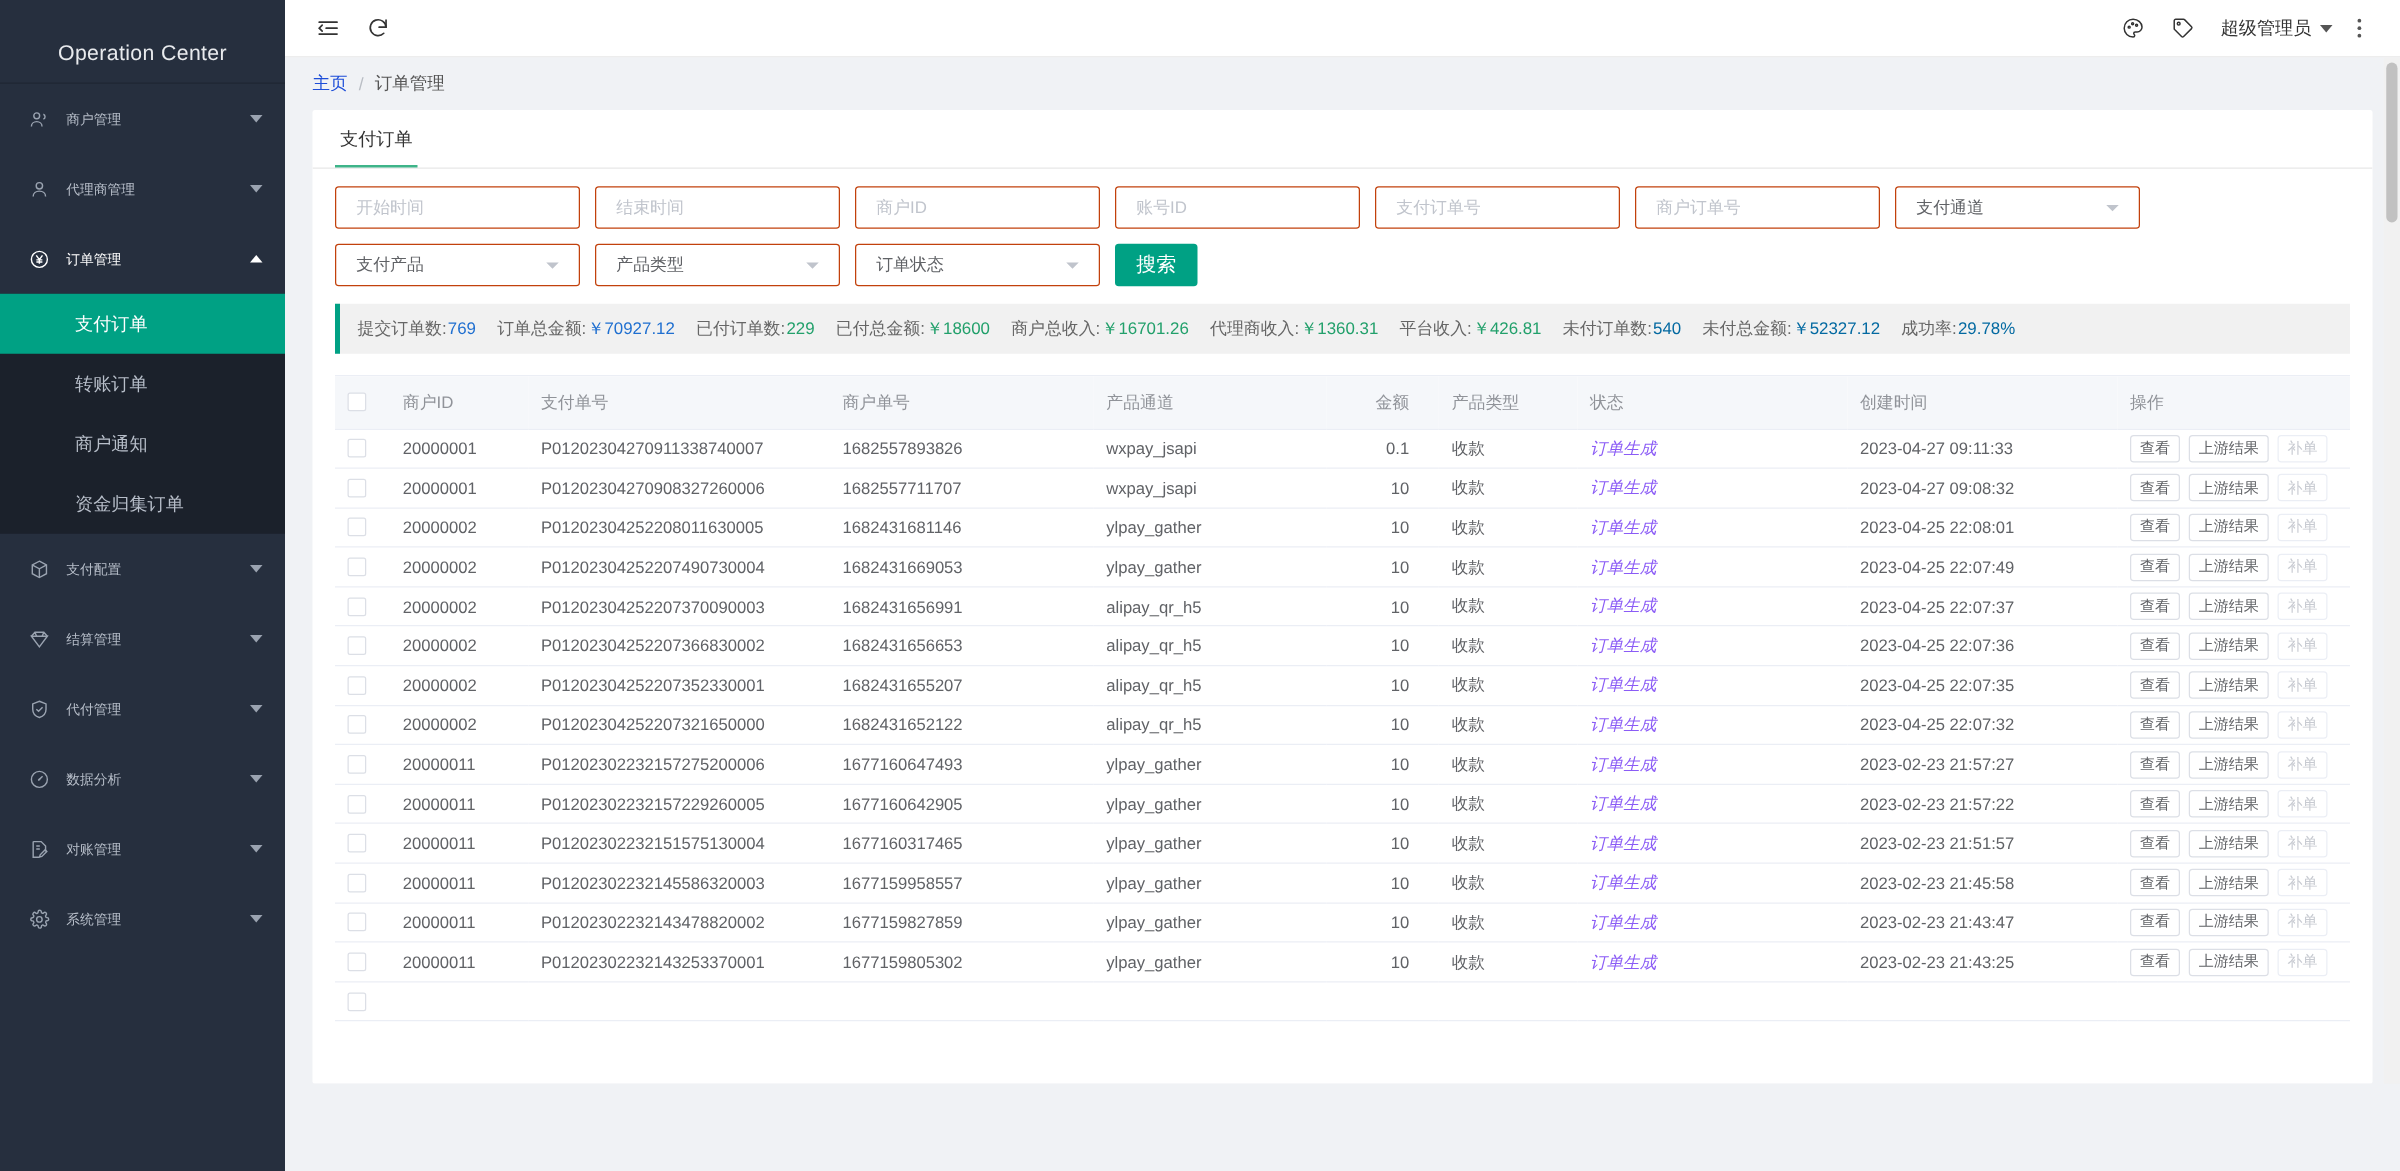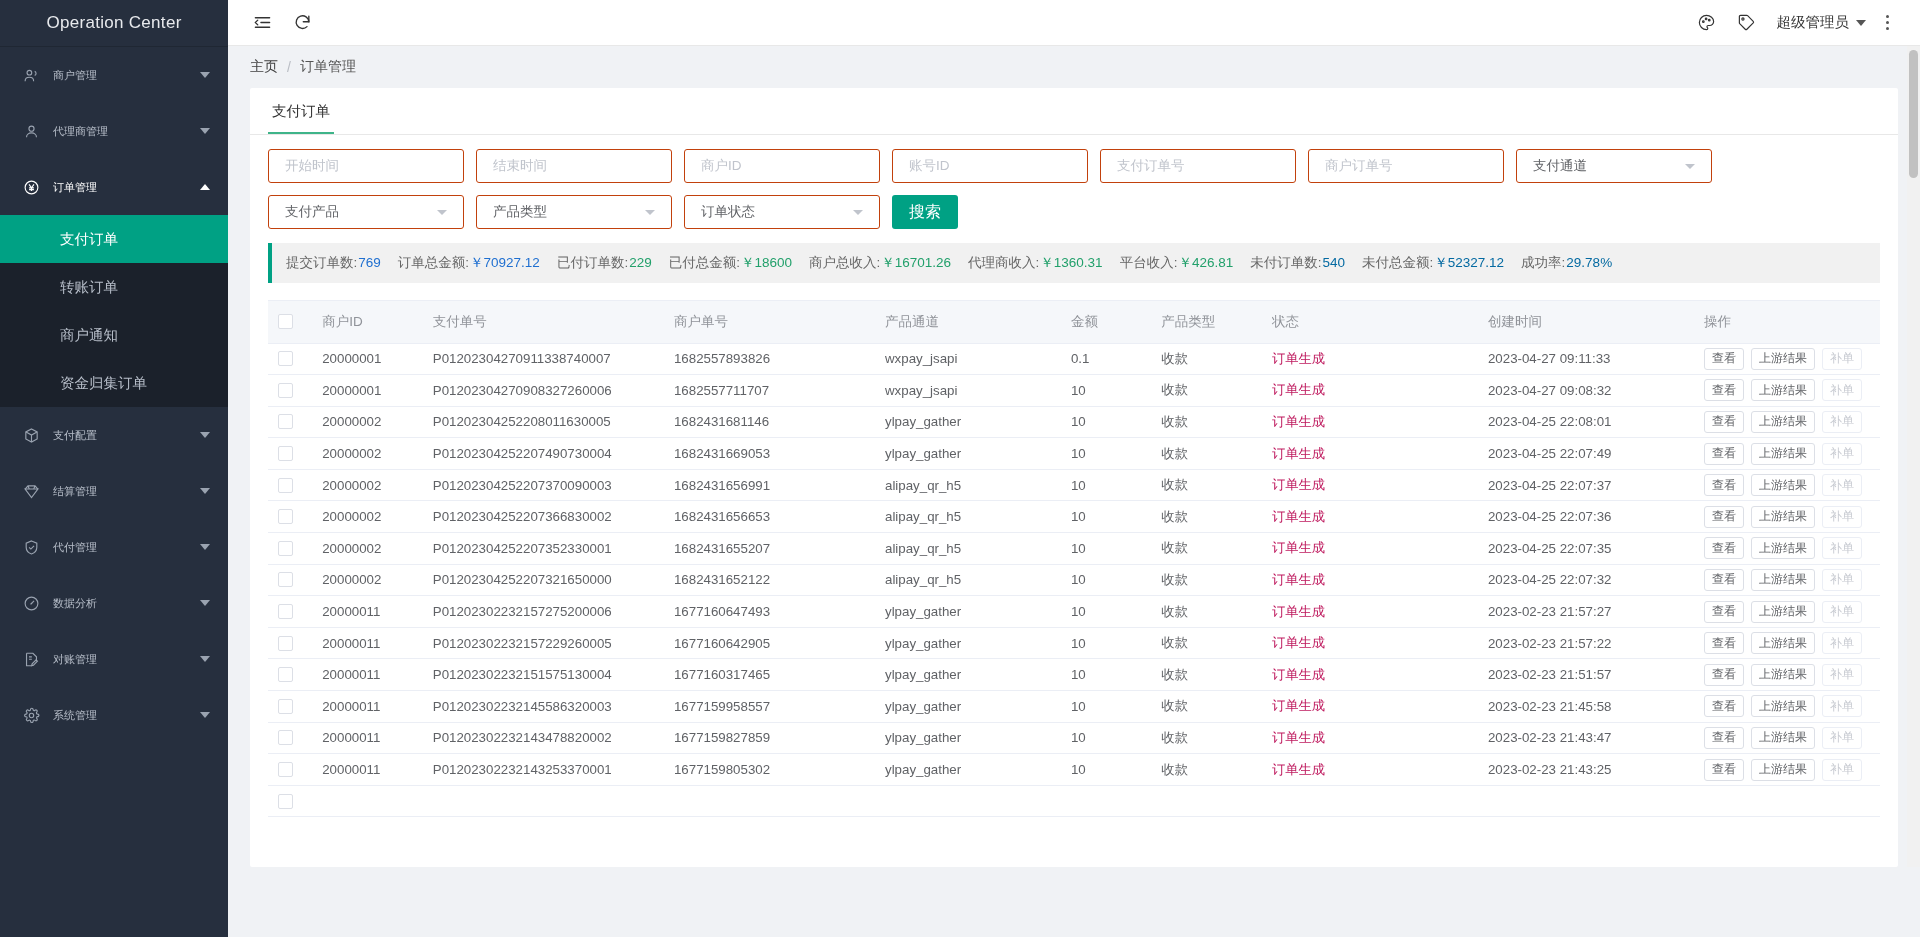--- a/index.html
+++ b/index.html
@@ -15,20 +15,21 @@
   .sidebar {
     width: 228px; min-width: 228px; height: 937px;
     background: #262f3e;
     overflow: hidden;
     position: relative;
   }
   .brand {
     height: 46px; display: flex; align-items: center; justify-content: center;
     color: #e8eaed; font-size: 17px; letter-spacing: .3px;
     background: #262f3e;
+    margin-top: 20px;
   }
   .brand-sep { height: 1px; background: #1f2733; }
   .menu { padding-top: 0; }
   .menu-group > .menu-item {
     height: 56px; display: flex; align-items: center;
     padding: 0 18px 0 20px; cursor: pointer;
     color: #b7bec9; font-size: 11px;
     position: relative;
   }
   .menu-item .mi-icon {
@@ -89,21 +90,21 @@
     align-items: center; justify-content: center; gap: 3px; cursor: pointer;
   }
   .tb-dots i { width: 3px; height: 3px; background: #555; border-radius: 50%; display: block; }
 
   .crumbbar {
     height: 42px; background: #f0f2f5;
     display: flex; align-items: center;
     padding: 0 22px; font-size: 14px; color: #999;
     flex: 0 0 42px;
   }
-  .crumb-home { color: #404040; cursor: pointer; }
+  .crumb-home { color: #1d4ed8; cursor: pointer; }
   .crumb-sep { margin: 0 9px; color: #b9bdc4; }
   .crumb-cur { color: #555; }
 
   .content {
     flex: 1; overflow: hidden;
     padding: 0 22px 0 22px;
     position: relative;
   }
   .card {
     background: #ffffff; border-radius: 2px;
@@ -183,26 +184,26 @@
   .c-check { width: 44px; }
   .c-mid { width: 110px; }
   .c-payno { width: 240px; }
   .c-mchno { width: 210px; }
   .c-chan { width: 185px; }
   .c-amt { width: 90px; text-align: right; }
   .c-ptype { width: 110px; }
   .c-status { width: 215px; }
   .c-time { width: 215px; }
   .c-ops { width: 185px; }
-  th.c-amt, td.c-amt { text-align: left; padding-right: 24px; }
+  th.c-amt, td.c-amt { text-align: right; padding-right: 24px; }
   .chk {
     width: 15px; height: 15px; border: 1px solid #dcdfe6;
     border-radius: 2px; background: #fff; display: block; cursor: pointer;
   }
-  .status-link { color: #be185d; cursor: pointer; }
+  .status-link { color: #8b5cf6; cursor: pointer; font-style: italic; }
   .ops { display: flex; gap: 7px; align-items: center; }
   .minibtn {
     height: 22px; padding: 0 7px;
     border: 1px solid #dcdfe6; border-radius: 3px;
     background: #fff; color: #606266;
     font-size: 12px; cursor: pointer;
     display: inline-flex; align-items: center;
     font-family: Liberation Sans, sans-serif;
   }
   .minibtn.disabled {

